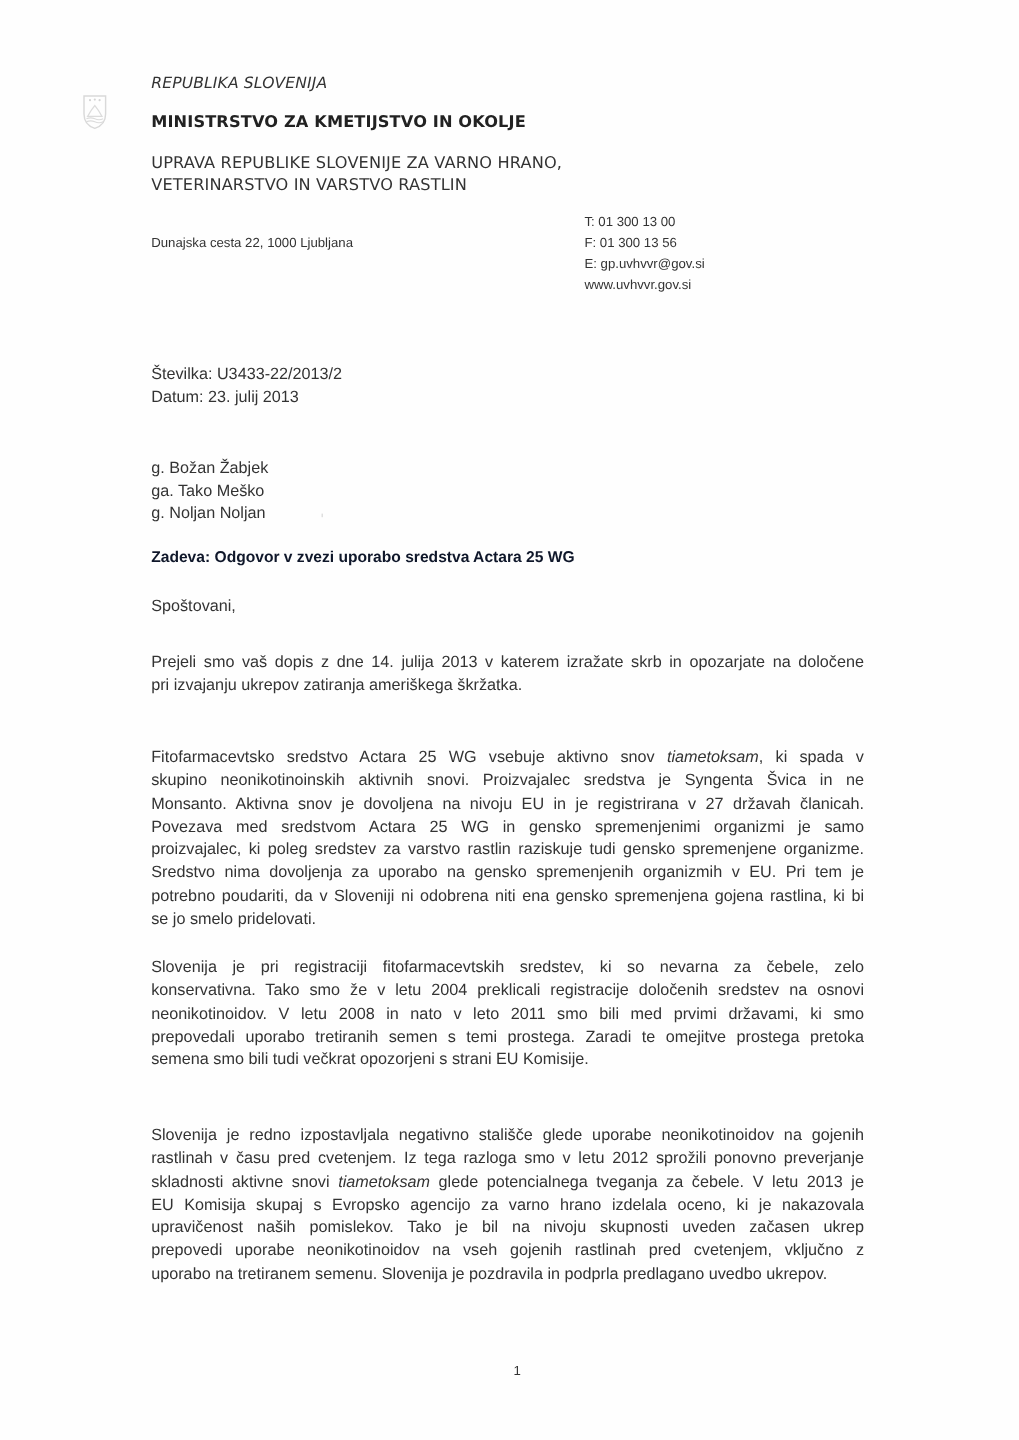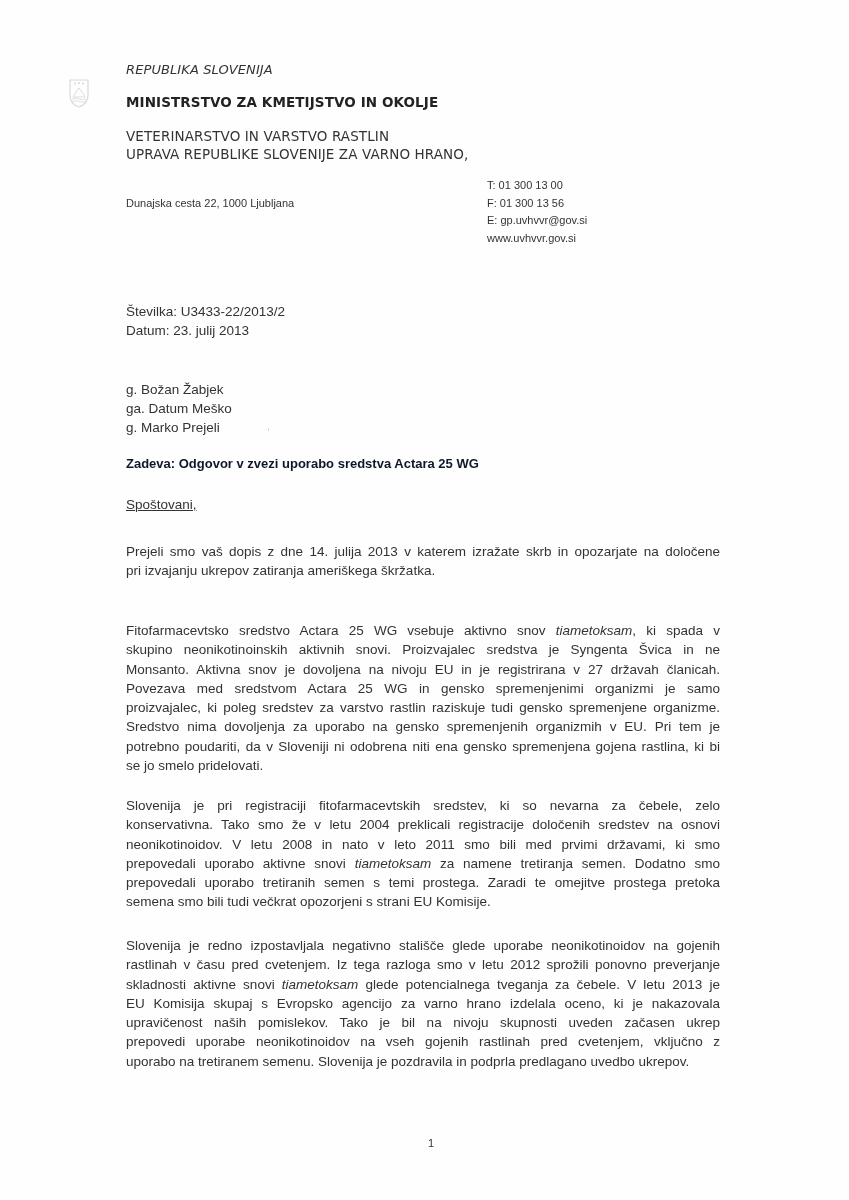--- a/index.html
+++ b/index.html
@@ -68,21 +68,20 @@
       left: 126px; top: 456px;
       font-size: 13px;
       font-weight: bold;
       color: #0f172a;
     }
     .salutation {
       position: absolute;
       left: 126px; top: 497px;
       font-size: 13.5px;
       color: #333;
-      text-decoration: underline;
     }
     .para {
       position: absolute;
       left: 126px;
       width: 594px;
       font-size: 13.5px;
       line-height: 19.3px;
       color: #333;
       text-align: justify;
     }
@@ -124,42 +123,42 @@
     <path d="M4 21 Q7.5 19.5 11 21 Q14.5 22.5 18 21" fill="none" stroke="#dcdcdc" stroke-width="0.9"></path>
     <path d="M4 23.5 Q7.5 22 11 23.5 Q14.5 25 18 23.5" fill="none" stroke="#dcdcdc" stroke-width="0.9"></path>
     <circle cx="7" cy="5.5" r="0.9" fill="#d4d4d4"></circle>
     <circle cx="11" cy="5" r="0.9" fill="#d4d4d4"></circle>
     <circle cx="15" cy="5.5" r="0.9" fill="#d4d4d4"></circle>
   </svg>
 
   <div class="hdr hdr-republic">REPUBLIKA SLOVENIJA</div>
   <div class="hdr hdr-ministry">MINISTRSTVO ZA KMETIJSTVO IN OKOLJE</div>
   <div class="hdr hdr-admin">
+    <div>UPRAVA REPUBLIKE SLOVENIJE ZA VARNO HRANO,</div>
     <div>VETERINARSTVO IN VARSTVO RASTLIN</div>
-    <div>UPRAVA REPUBLIKE SLOVENIJE ZA VARNO HRANO,</div>
   </div>
 
   <div class="address">Dunajska cesta 22, 1000 Ljubljana</div>
 
   <div class="contacts">
     <div>T: 01 300 13 00</div>
     <div>F: 01 300 13 56</div>
     <div>E: gp.uvhvvr@gov.si</div>
     <div>www.uvhvvr.gov.si</div>
   </div>
 
   <div class="meta">
     <div>Številka: U3433-22/2013/2</div>
     <div>Datum: 23. julij 2013</div>
   </div>
 
   <div class="recipients">
     <div>g. Božan Žabjek</div>
-    <div>ga. Datum Meško</div>
-    <div>g. Marko Prejeli</div>
+    <div>ga. Tako Meško</div>
+    <div>g. Noljan Noljan</div>
   </div>
   <div class="speck"></div>
 
   <div class="subject">Zadeva: Odgovor v zvezi uporabo sredstva Actara 25 WG</div>
 
   <div class="salutation">Spoštovani,</div>
 
   <div class="para p1">
     <span class="line">Prejeli smo vaš dopis z dne 14. julija 2013 v katerem izražate skrb in opozarjate na določene</span>
     <span class="line last">pri izvajanju ukrepov zatiranja ameriškega škržatka.</span>
@@ -173,21 +172,20 @@
     <span class="line">proizvajalec, ki poleg sredstev za varstvo rastlin raziskuje tudi gensko spremenjene organizme.</span>
     <span class="line">Sredstvo nima dovoljenja za uporabo na gensko spremenjenih organizmih v EU. Pri tem je</span>
     <span class="line">potrebno poudariti, da v Sloveniji ni odobrena niti ena gensko spremenjena gojena rastlina, ki bi</span>
     <span class="line last">se jo smelo pridelovati.</span>
   </div>
 
   <div class="para p3">
     <span class="line">Slovenija je pri registraciji fitofarmacevtskih sredstev, ki so nevarna za čebele, zelo</span>
     <span class="line">konservativna. Tako smo že v letu 2004 preklicali registracije določenih sredstev na osnovi</span>
     <span class="line">neonikotinoidov. V letu 2008 in nato v leto 2011 smo bili med prvimi državami, ki smo</span>
-    <span class="line"><span>prepovedali uporabo aktivne snovi </span><em>tiametoksam</em><span> za namene tretiranja semen. Dodatno smo</span></span>
     <span class="line">prepovedali uporabo tretiranih semen s temi prostega. Zaradi te omejitve prostega pretoka</span>
     <span class="line last">semena smo bili tudi večkrat opozorjeni s strani EU Komisije.</span>
   </div>
 
   <div class="para p4">
     <span class="line">Slovenija je redno izpostavljala negativno stališče glede uporabe neonikotinoidov na gojenih</span>
     <span class="line">rastlinah v času  pred cvetenjem. Iz tega razloga smo v letu 2012 sprožili ponovno preverjanje</span>
     <span class="line"><span>skladnosti aktivne snovi </span><em>tiametoksam</em><span> glede potencialnega tveganja za čebele. V letu 2013 je</span></span>
     <span class="line">EU Komisija skupaj s Evropsko agencijo za varno hrano izdelala oceno, ki je nakazovala</span>
     <span class="line">upravičenost naših pomislekov. Tako je bil na nivoju skupnosti uveden začasen ukrep</span>

